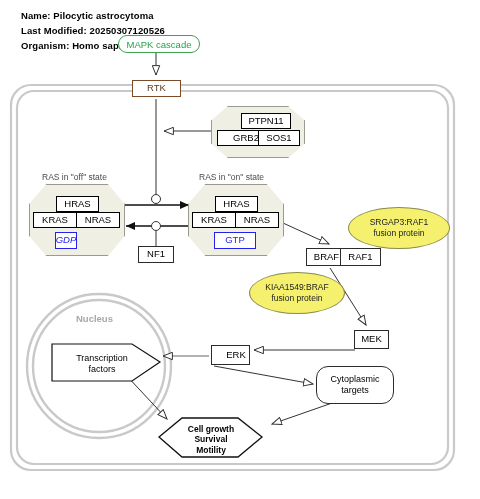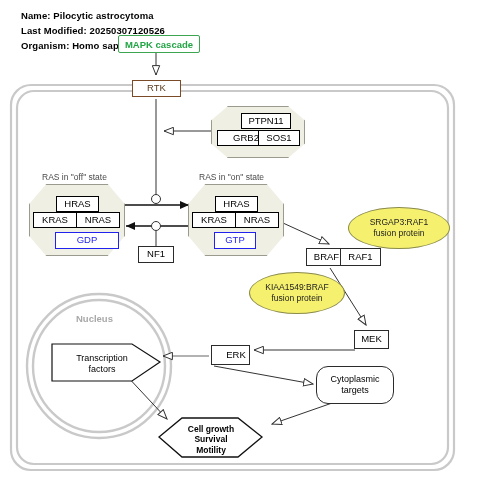--- a/index.html
+++ b/index.html
@@ -36,25 +36,25 @@
   .hdr-org  { top: 40px; }
 
   
   .pill {
     position: absolute;
     left: 118px;
     top: 35px;
     width: 82px;
     height: 18px;
     border: 1px solid #3ba551;
-    border-radius: 2px;
+    border-radius: 9px;
     background: #ffffff;
     color: #22a544;
     font-size: 9.5px;
-    font-weight: bold;
+    font-weight: normal;
     display: flex;
     align-items: center;
     justify-content: center;
     box-sizing: border-box;
     z-index: 6;
   }
 
   
   .node {
     position: absolute;
@@ -228,21 +228,21 @@
 <div class="octagon" style="left:211px; top:106px; width:94px; height:52px;"></div>
 <div class="node sub" style="left:241px; top:113px; width:50px; height:16px;">PTPN11</div>
 <div class="node sub" style="left:217px; top:130px; width:58px; height:16px;">GRB2</div>
 <div class="node sub" style="left:258px; top:130px; width:42px; height:16px;">SOS1</div>
 
 <div class="caption" style="left:42px; top:172px;">RAS in "off" state</div>
 <div class="octagon" style="left:29px; top:184px; width:96px; height:72px;"></div>
 <div class="node sub" style="left:56px; top:196px; width:43px; height:16px;">HRAS</div>
 <div class="node sub" style="left:33px; top:212px; width:44px; height:16px;">KRAS</div>
 <div class="node sub" style="left:76px; top:212px; width:44px; height:16px;">NRAS</div>
-<div class="node gdp" style="left:55px; top:232px; width:64px; height:17px;">GDP</div>
+<div class="node gdp" style="left:55px; top:232px; width:22px; height:17px;font-style:italic;">GDP</div>
 
 <div class="caption" style="left:199px; top:172px;">RAS in "on" state</div>
 <div class="octagon" style="left:188px; top:184px; width:96px; height:72px;"></div>
 <div class="node sub" style="left:215px; top:196px; width:43px; height:16px;">HRAS</div>
 <div class="node sub" style="left:192px; top:212px; width:44px; height:16px;">KRAS</div>
 <div class="node sub" style="left:235px; top:212px; width:44px; height:16px;">NRAS</div>
 <div class="node gtp" style="left:214px; top:232px; width:42px; height:17px;">GTP</div>
 
 <div class="node" style="left:138px; top:246px; width:36px; height:17px;">NF1</div>
 

